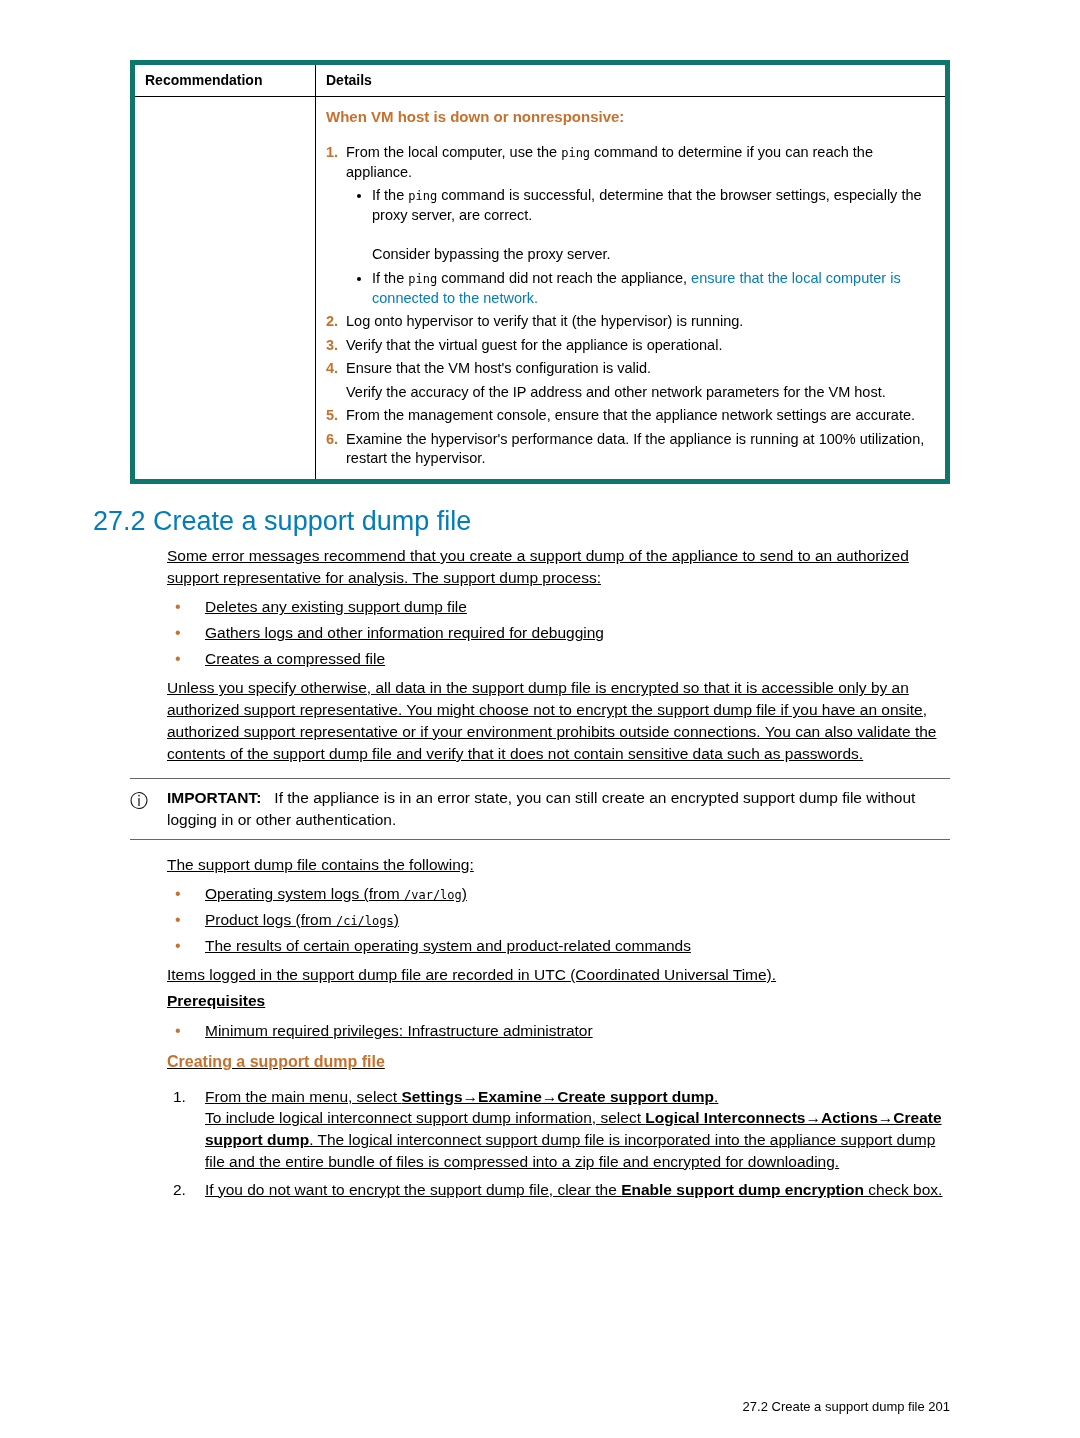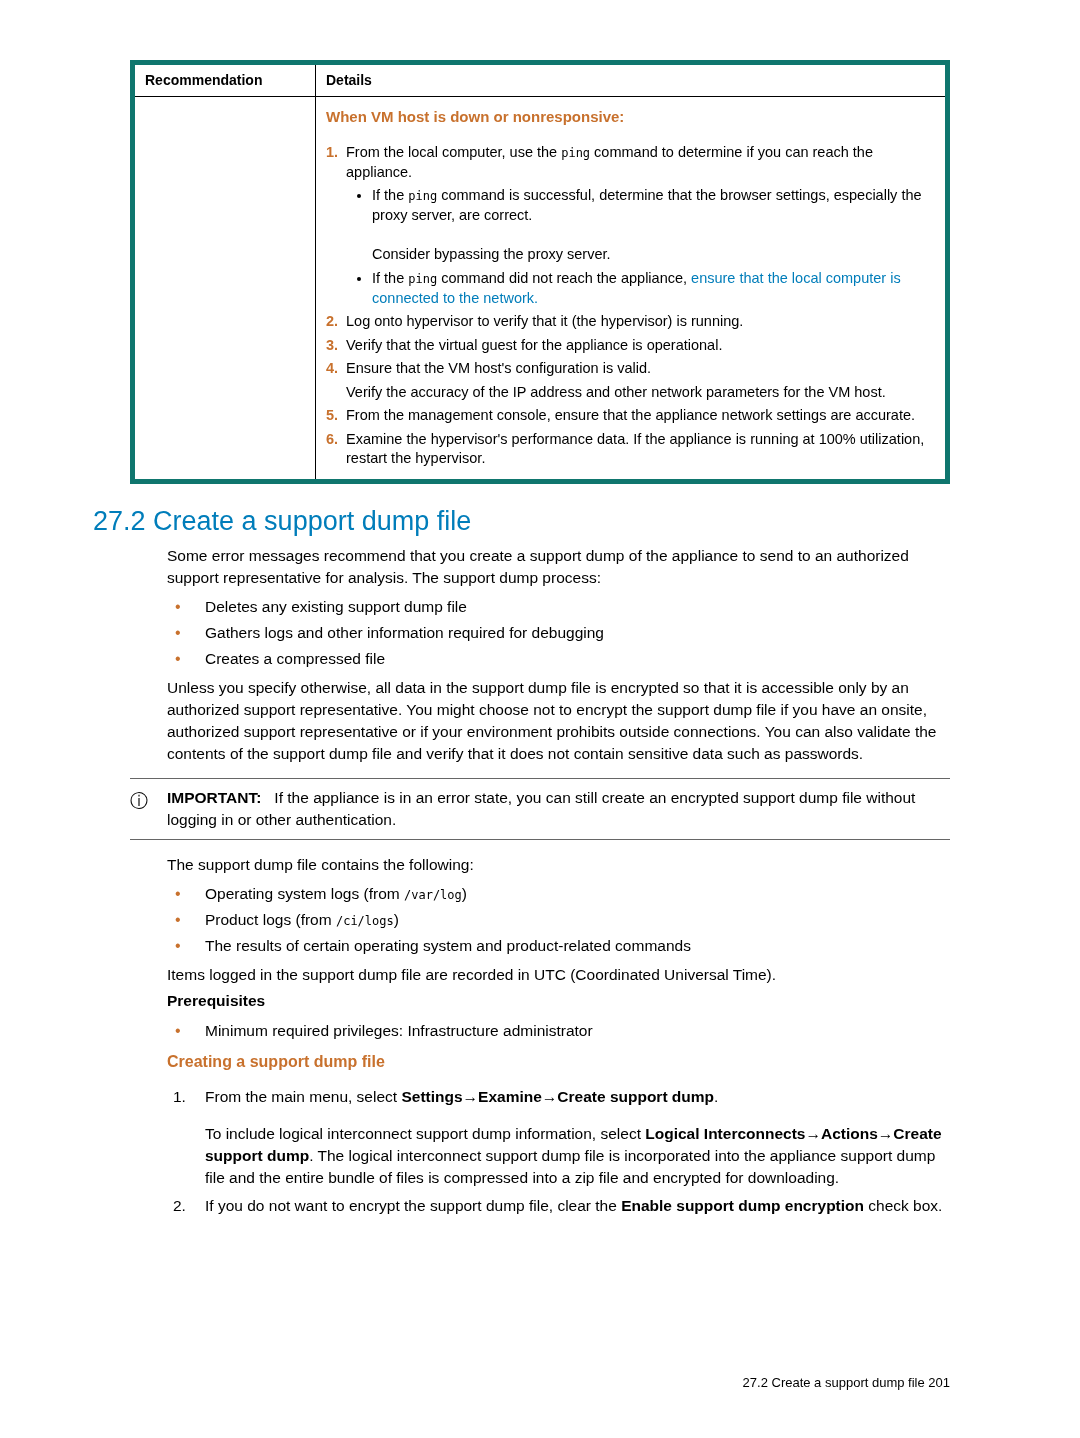--- a/index.html
+++ b/index.html
@@ -71,20 +71,21 @@
   .h2-section {
     color: #007dba;
     font-size: 27px;
     font-weight: 400;
     margin: 22px 0 8px -37px;
   }
   .body-text {
     font-size: 15.5px;
     line-height: 1.4;
     margin-left: 37px;
+    text-decoration: underline;
   }
   ul.orange-bullets {
     list-style: none;
     padding: 0;
     margin: 8px 0 8px 0;
   }
   ul.orange-bullets > li {
     position: relative;
     padding-left: 38px;
     margin: 4px 0;
@@ -132,24 +133,24 @@
     padding-left: 38px;
     margin: 6px 0;
     font-size: 15.5px;
     line-height: 1.4;
   }
   ol.plain-numbers > li .pnum {
     position: absolute;
     left: 6px;
     top: 0;
   }
-  .indent-para { margin: 16px 0 4px 0; }
+  .indent-para { margin: 0 0 4px 0; }
   .footer {
     position: absolute;
-    bottom: 48px;
+    bottom: 24px;
     right: 130px;
     font-size: 13px;
   }
 </style>
 </head>
 <body>
 
 <div class="page">
 
   <table class="rec">

